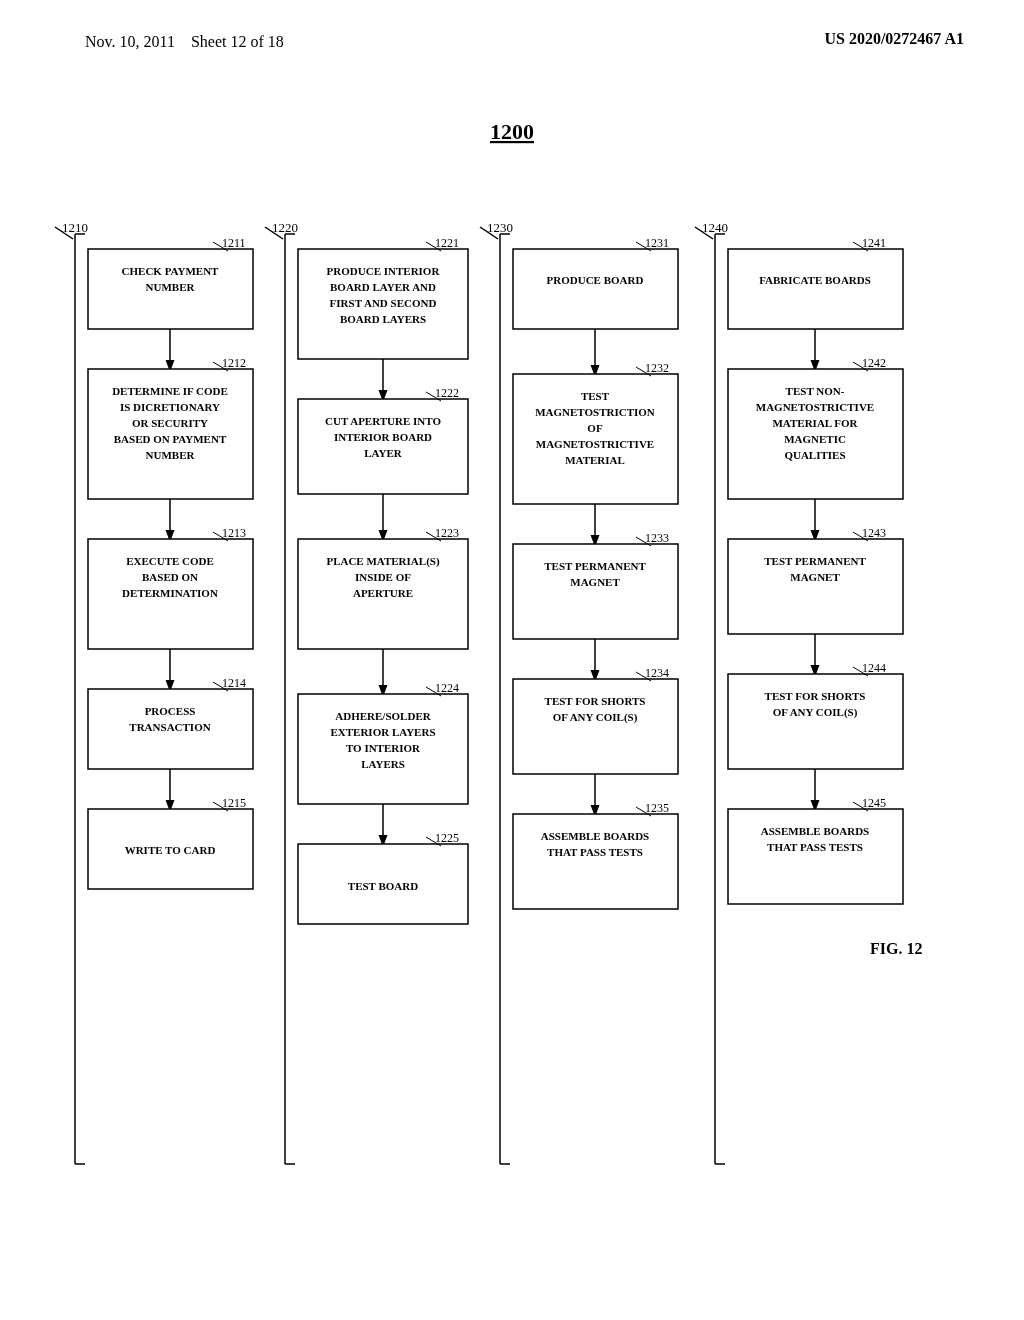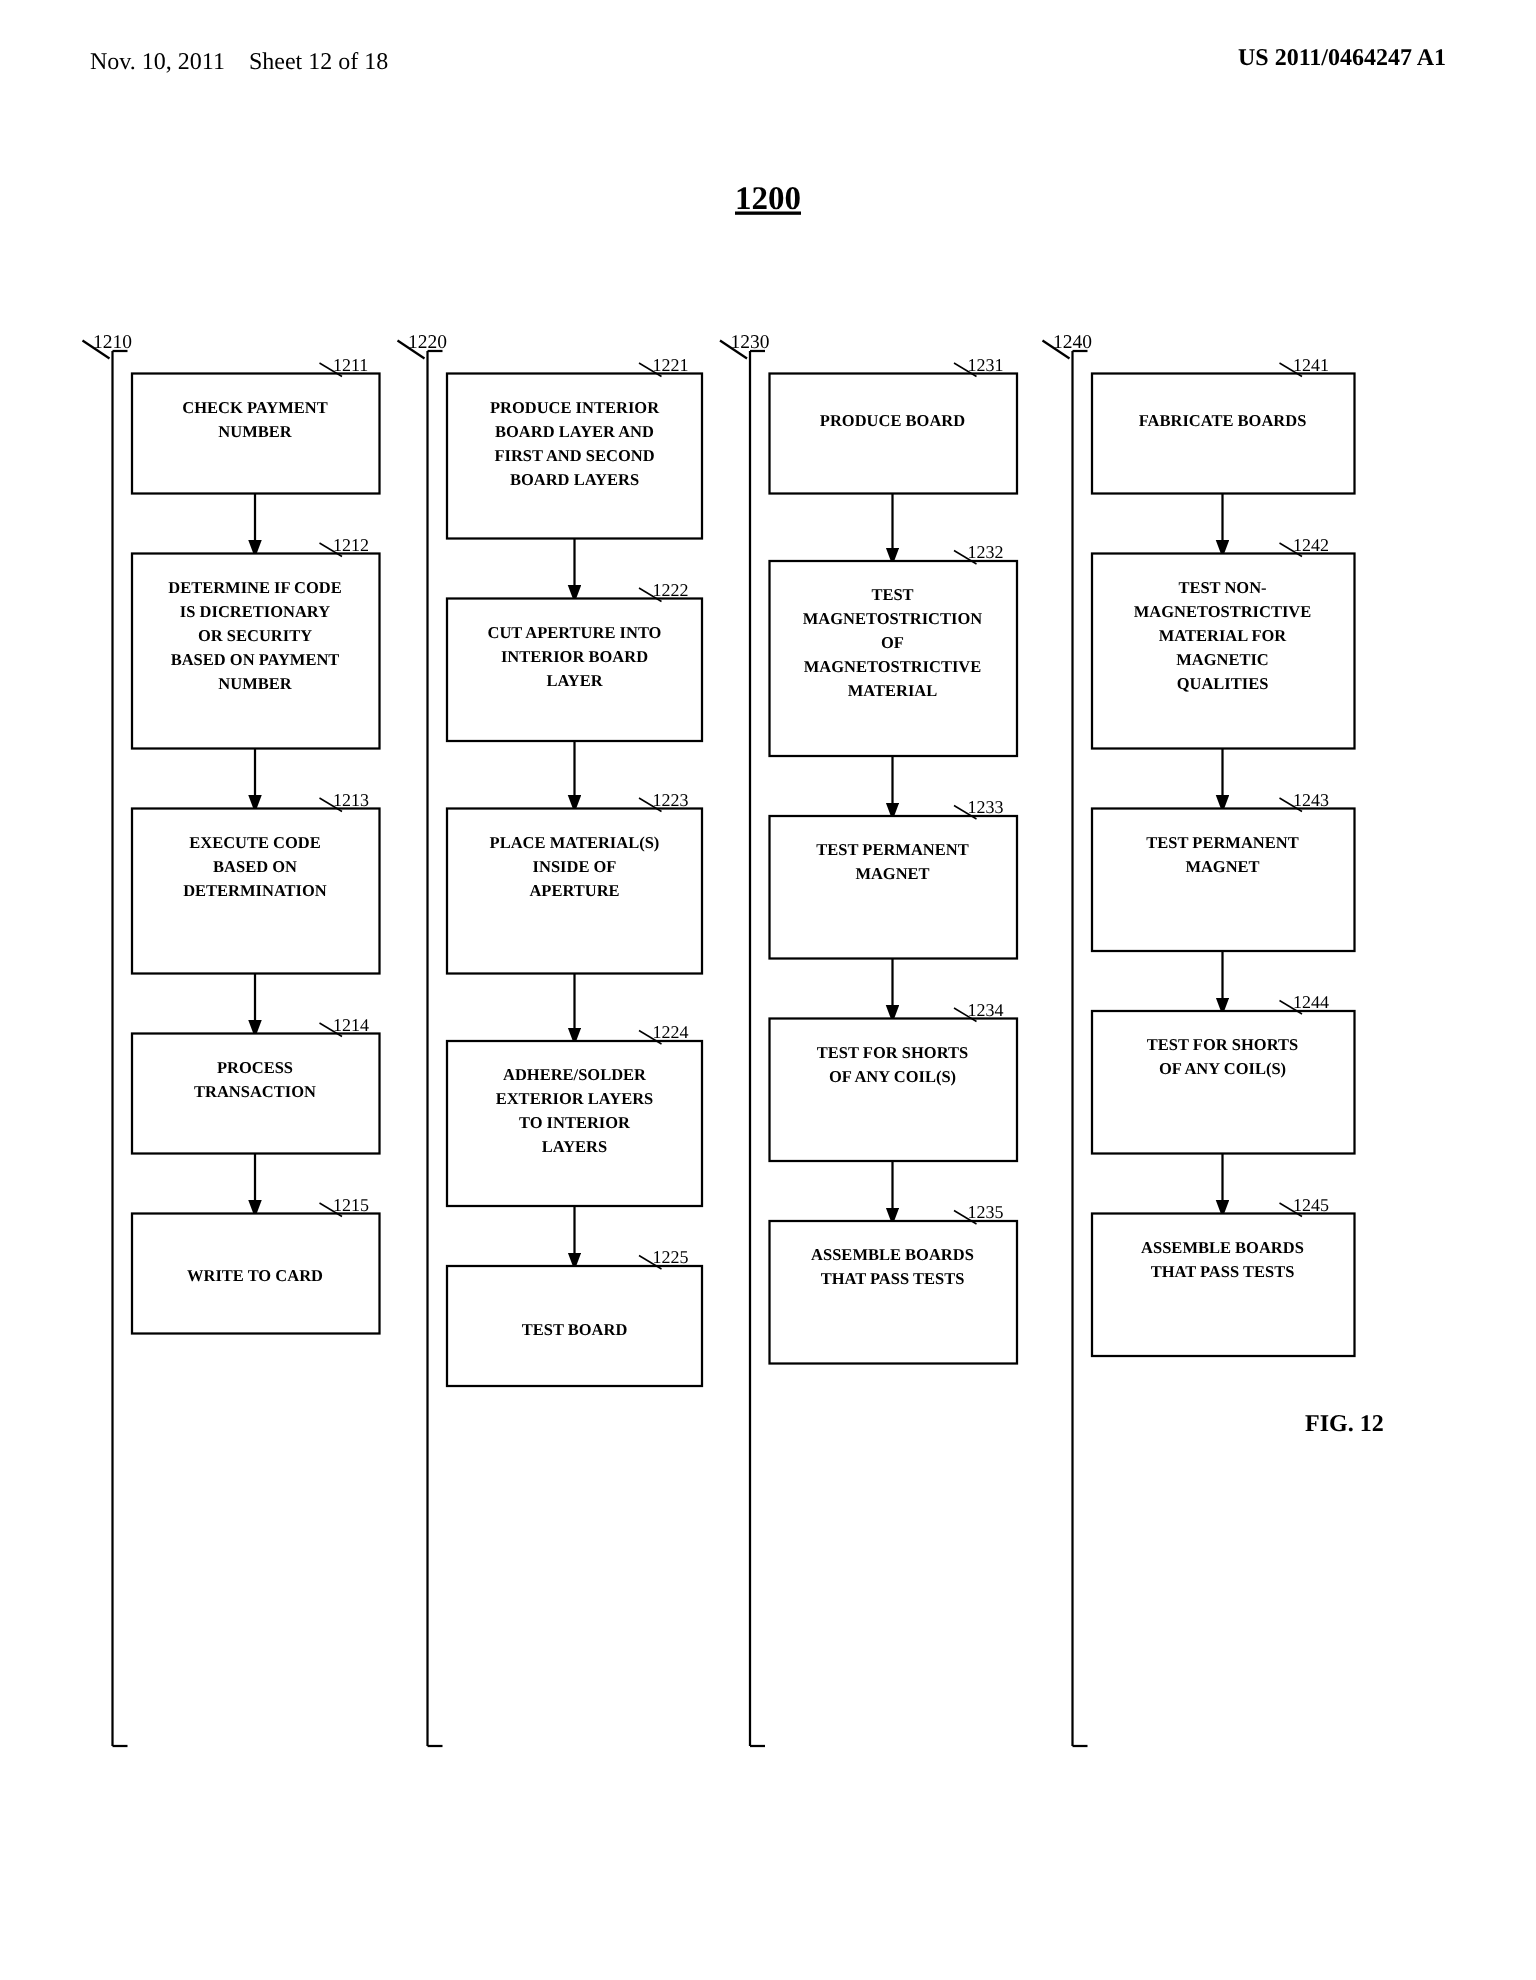--- a/index.html
+++ b/index.html
@@ -21,20 +21,21 @@
     .header-left {
       font-size: 18px;
       font-weight: bold;
       line-height: 1.3;
       max-width: 320px;
     }
     .header-center {
       font-size: 16px;
       text-align: center;
       line-height: 1.5;
+      margin-left: 25px;
     }
     .header-right {
       font-size: 16px;
       font-weight: bold;
       text-align: right;
     }
     .diagram-container {
       position: relative;
       width: 100%;
       height: 1200px;
@@ -49,21 +50,21 @@
     }
   </style>
 </head>
 <body>
 
 <div class="header">
   <div class="header-center">
     <span>Nov. 10, 2011</span>&nbsp;&nbsp;&nbsp;
     <span>Sheet 12 of 18</span>
   </div>
-  <div class="header-right">US 2011/0464247 A1</div>
+  <div class="header-right">US 2020/0272467 A1</div>
 </div>
 
 <div class="diagram-container">
   <svg viewBox="0 0 1024 1200" xmlns="http://www.w3.org/2000/svg">
 
     <text x="512" y="55" text-anchor="middle" font-size="22" font-weight="bold" font-family="Times New Roman" text-decoration="underline">1200</text>
 
     <line x1="75" y1="150" x2="75" y2="1080" stroke="black" stroke-width="1.5"></line>
     <line x1="75" y1="150" x2="85" y2="150" stroke="black" stroke-width="1.5"></line>
     <line x1="75" y1="1080" x2="85" y2="1080" stroke="black" stroke-width="1.5"></line>

